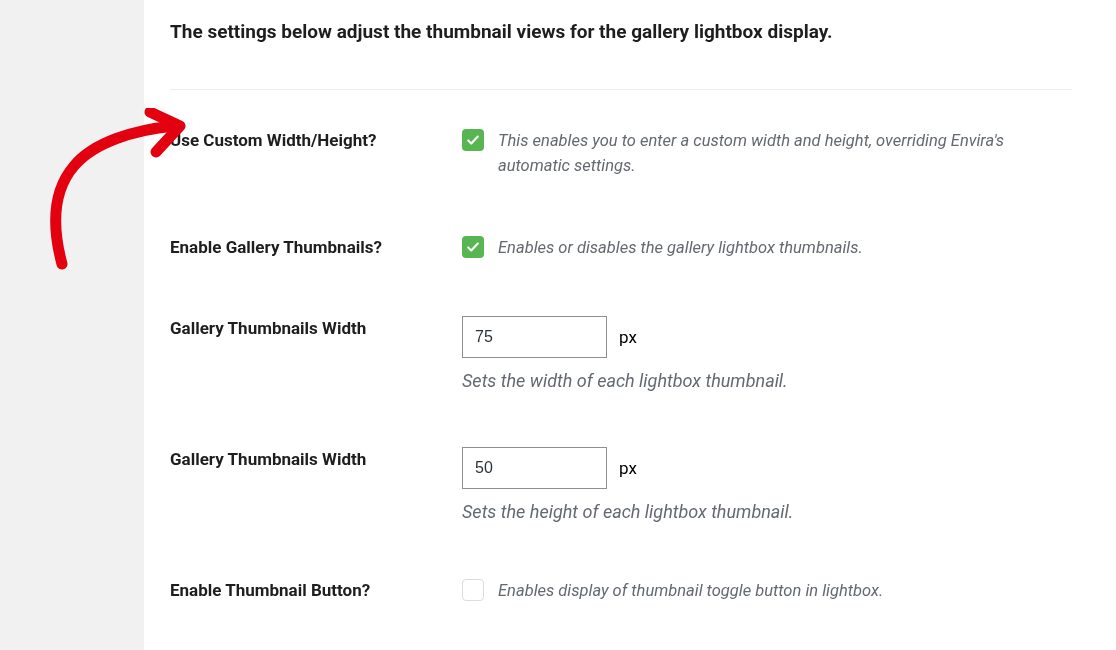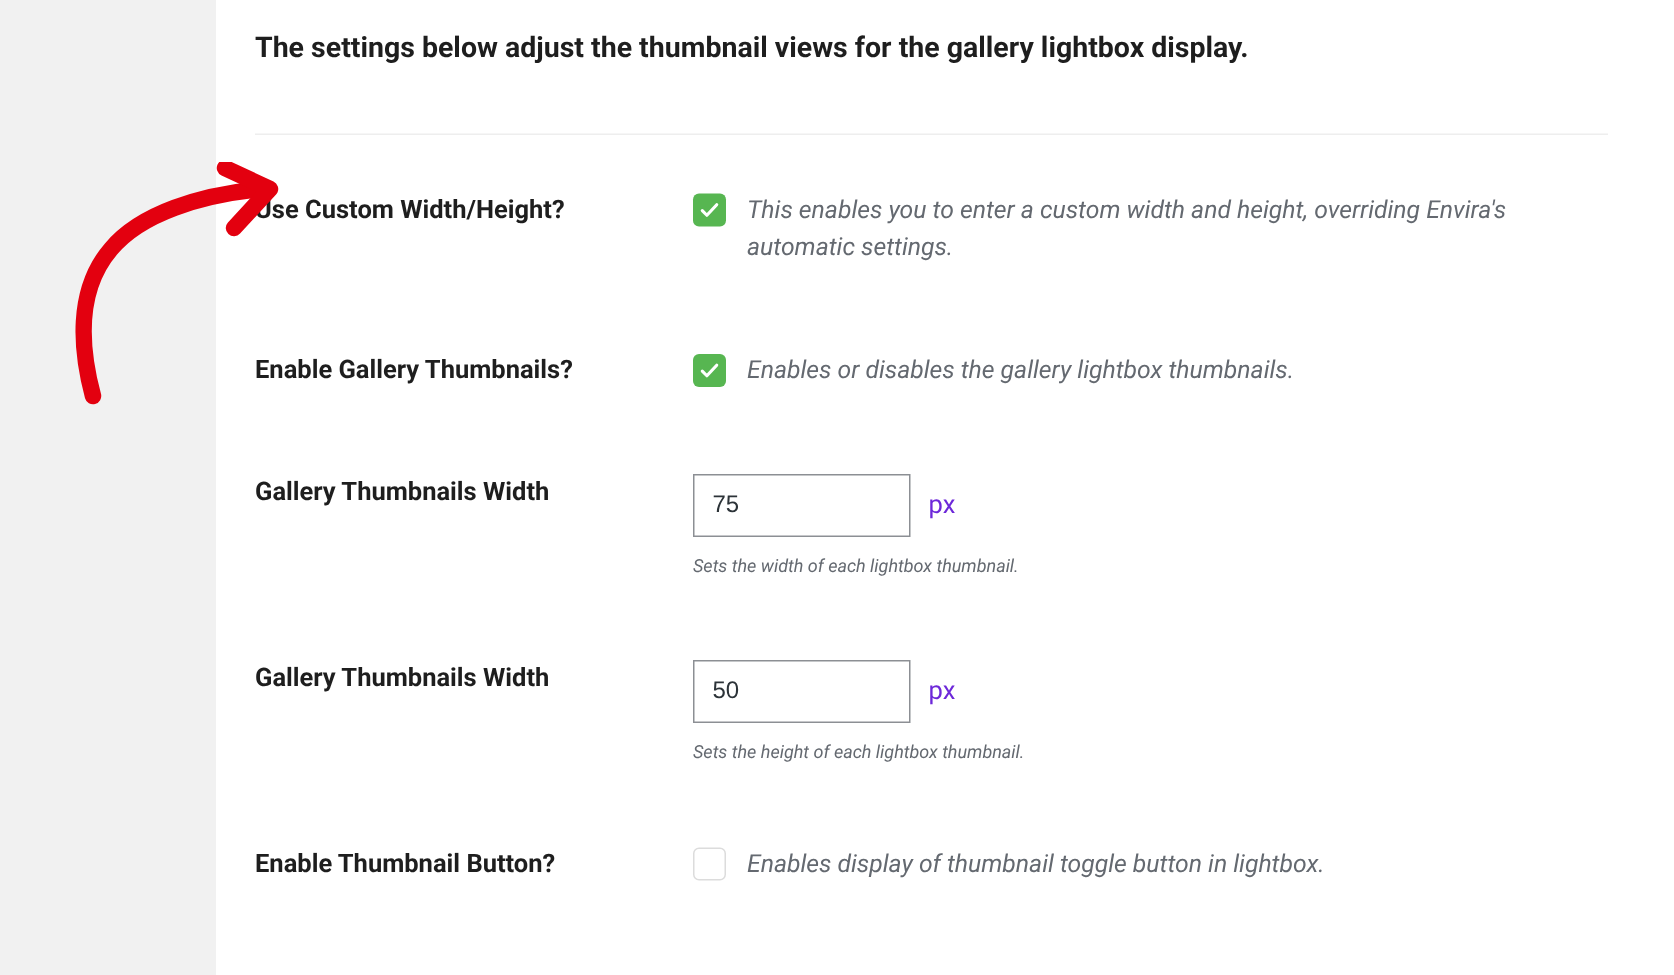--- a/index.html
+++ b/index.html
@@ -88,21 +88,21 @@
       width: 14px;
       height: 14px;
     }
     .help-text {
       font-size: 16.5px;
       font-style: italic;
       color: #646970;
       line-height: 1.55;
     }
     .help-text-below {
-      font-size: 12px;
+      font-size: 18px;
       font-style: italic;
       color: #646970;
       margin-top: 12px;
     }
     .input-group {
       display: flex;
       align-items: center;
     }
     input[type="text"].num-input {
       width: 145px;
@@ -110,21 +110,21 @@
       border: 1px solid #8c8f94;
       border-radius: 0;
       padding: 0 12px;
       font-size: 16px;
       color: #2c3338;
       background: #ffffff;
     }
     .unit {
       margin-left: 12px;
       font-size: 17px;
-      color: #6d28d9;
+      color: #000000;
     }
     
     .arrow-annotation {
       position: absolute;
       left: 44px;
       top: 108px;
       pointer-events: none;
     }
   </style>
 </head>

